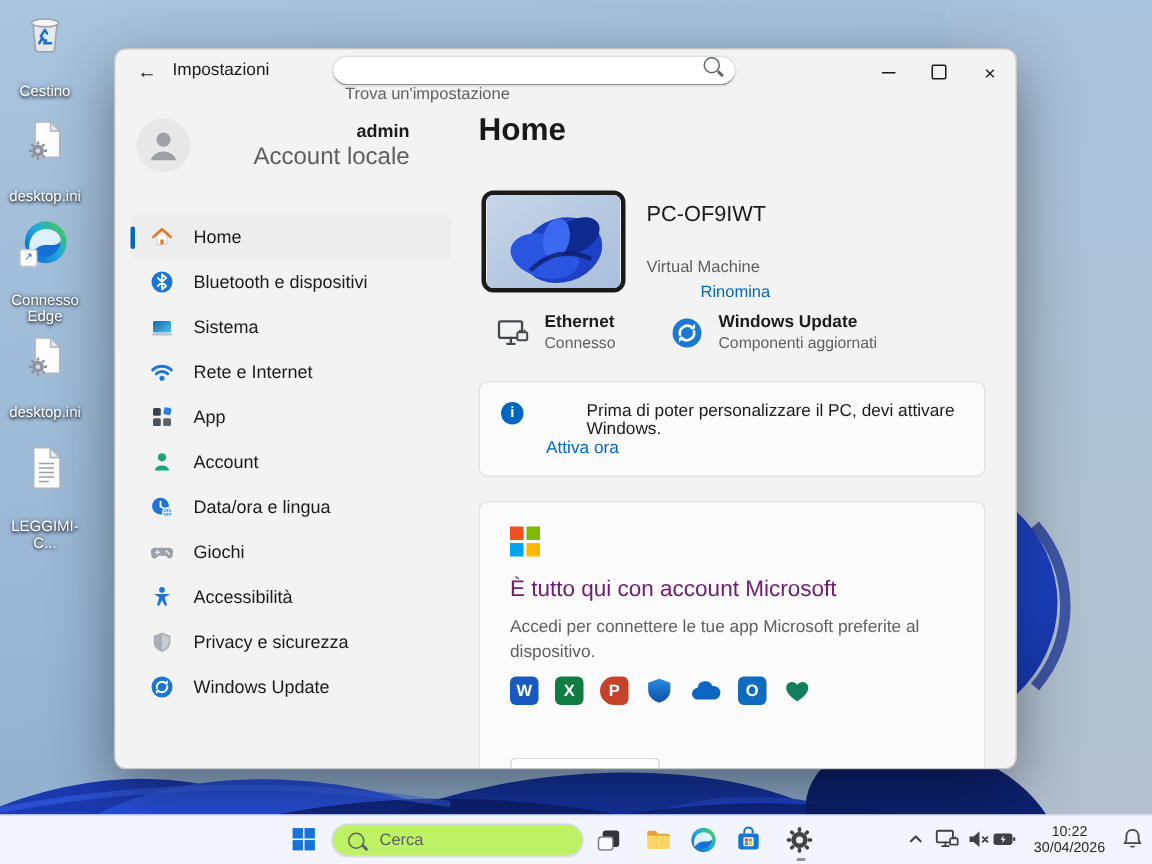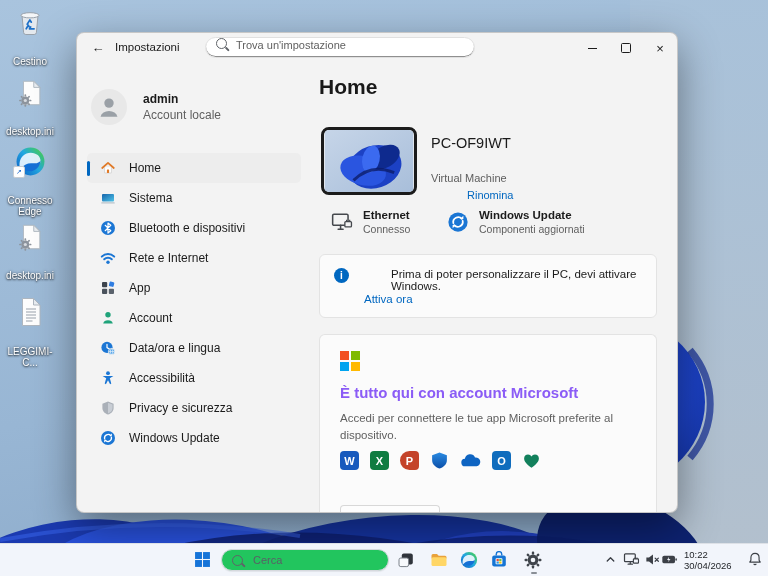--- a/index.html
+++ b/index.html
@@ -12,37 +12,37 @@
   .dicon{position:absolute;left:2px;width:56px;text-align:center;cursor:default;}
   .dicon .ic{display:flex;justify-content:center;position:relative;}
   .dicon .lbl{margin-top:18px;font-size:10px;line-height:11px;color:#fff;text-shadow:0 1px 2px rgba(0,0,0,.75),0 0 3px rgba(0,0,0,.5);word-wrap:break-word;}
   .badge{position:absolute;left:11px;bottom:-1px;width:10px;height:10px;background:#fff;border-radius:2px;border:1px solid #c8cdd3;font-size:7px;line-height:9px;color:#1b66c9;text-align:center;}
 
   
   #win{position:absolute;left:76px;top:32px;width:602px;height:481px;background:#f3f3f3;border-radius:8px;border:1px solid rgba(0,0,0,.18);box-shadow:0 14px 42px rgba(0,0,0,.42);overflow:hidden;box-sizing:border-box;}
   .titlebar{position:absolute;left:0;top:0;right:0;height:30px;}
   .backbtn{position:absolute;left:10px;top:5px;width:22px;height:20px;border-radius:4px;font-size:13px;color:#1b1b1b;text-align:center;line-height:20px;}
   .wtitle{position:absolute;left:38px;top:8px;font-size:11.5px;color:#1b1b1b;}
-  .tsearch{position:absolute;left:128px;top:4px;width:270px;height:21px;background:#fff;border:1px solid #e0e0e0;border-radius:12px;box-shadow:inset 0 -1px 0 #8f8f8f;display:flex;align-items:flex-start;box-sizing:border-box;padding:0 10px;gap:7px;}
+  .tsearch{position:absolute;left:144px;top:4px;width:270px;height:21px;background:#fff;border:1px solid #e0e0e0;border-radius:12px;box-shadow:inset 0 -1px 0 #8f8f8f;display:flex;align-items:flex-end;box-sizing:border-box;padding:0 10px;gap:7px;flex-direction:column;}
   .lens{width:9px;height:9px;border:1.4px solid #5f6368;border-radius:50%;position:relative;flex:0 0 auto;}
   .lens::after{content:"";position:absolute;width:4.5px;height:1.5px;background:#5f6368;transform:rotate(45deg);right:-3.5px;bottom:-1px;border-radius:1px;}
   .tsearch input{border:0;outline:0;background:transparent;font-size:11px;color:#333;width:100%;font-family:inherit;}
   .tsearch input::placeholder{color:#616161;}
   .caps{position:absolute;right:0;top:0;height:30px;display:flex;}
   .cap{width:34px;height:30px;display:flex;align-items:center;justify-content:center;color:#1b1b1b;}
   .cap .min{width:9px;height:1px;background:#1b1b1b;}
   .cap .max{width:8px;height:8px;border:1px solid #1b1b1b;border-radius:1.5px;}
   .cap.close{font-size:13px;}
 
   
-  .sidebar{position:absolute;left:0;top:40px;width:238px;bottom:0;}
+  .sidebar{position:absolute;left:0;top:30px;width:238px;bottom:0;text-align:right;}
   .account{position:absolute;top:16px;left:14px;display:flex;align-items:center;gap:16px;}
   .avatar{width:36px;height:36px;border-radius:50%;background:#e8e8e8;display:flex;align-items:center;justify-content:center;}
   .uname{font-size:12px;font-weight:bold;color:#1b1b1b;}
-  .usub{font-size:12px;color:#5f5f5f;margin-top:2px;}
+  .usub{font-size:16px;color:#5f5f5f;margin-top:2px;margin-left:26px;}
   .nav{position:absolute;top:80px;left:10px;right:14px;}
   .nav-item{position:relative;height:30px;display:flex;align-items:center;gap:13px;padding-left:13px;border-radius:5px;cursor:default;}
   .nav-item.sel{background:#ededed;}
   .pill{position:absolute;left:0;top:7.5px;width:3px;height:15px;border-radius:2px;background:#0067c0;}
   .nico{width:16px;height:16px;flex:0 0 auto;}
   .nlabel{font-size:12px;color:#1b1b1b;white-space:nowrap;}
 
   
   .content{position:absolute;left:242px;top:30px;width:346px;height:451px;}
   .h1{position:absolute;left:0;top:12px;font-size:21px;font-weight:600;color:#191919;}
@@ -56,34 +56,34 @@
   .stitem.first{width:116px;}
   .sttitle{font-size:11.5px;font-weight:600;color:#1b1b1b;}
   .stsub{font-size:10.5px;color:#5f5f5f;margin-top:2px;}
   .banner{position:absolute;left:0;top:191px;width:338px;height:64px;background:#fbfbfb;border:1px solid #e3e3e3;border-radius:6px;box-sizing:border-box;}
   .infoico{position:absolute;left:14px;top:13px;width:15px;height:15px;border-radius:50%;background:#0067c0;color:#fff;font-size:10px;font-weight:bold;text-align:center;line-height:15px;}
   .btext{position:absolute;left:44px;top:13px;right:8px;font-size:11.5px;color:#1b1b1b;margin-left:27px;}
   .blink{position:absolute;left:44px;top:38px;font-size:11.5px;color:#0067c0;cursor:pointer;}
   .mscard{position:absolute;left:0;top:271px;width:338px;height:180px;background:#fbfbfb;border:1px solid #e3e3e3;border-bottom:none;border-radius:6px 6px 0 0;box-sizing:border-box;}
   .mslogo{position:absolute;left:20px;top:16px;width:20px;height:20px;display:grid;grid-template-columns:9px 9px;grid-template-rows:9px 9px;gap:2px;}
   .mslogo i{display:block;}
-  .cardh{position:absolute;left:20px;top:49px;font-size:15px;font-weight:700;color:#8b5cf6;text-align:center;}
+  .cardh{position:absolute;left:20px;top:49px;font-size:15px;font-weight:400;color:#701a75;text-align:center;}
   .cardp{position:absolute;left:20px;top:75px;width:300px;font-size:11.5px;color:#5f5f5f;line-height:1.45;}
   .apps{position:absolute;left:20px;top:116px;display:flex;align-items:center;gap:11px;}
   .tile{width:19px;height:19px;border-radius:4px;color:#fff;font-size:11px;font-weight:bold;display:flex;align-items:center;justify-content:center;}
   .cutbtn{position:absolute;left:20px;bottom:0;width:100px;height:9px;background:#fdfdfd;border:1px solid #d8d8d8;border-bottom:none;border-radius:4px 4px 0 0;box-sizing:border-box;}
 
   
   .tb{position:absolute;left:0;right:0;bottom:0;height:32px;background:#f2f5fb;border-top:1px solid #dde1e7;}
   .tbi{position:absolute;top:7px;width:18px;height:18px;border-radius:3px;}
-  .tbsearch{position:absolute;left:221px;top:5px;width:168px;height:22px;background:#22c55e;border:1px solid #d6d9de;border-radius:12px;box-shadow:0 1px 1px rgba(0,0,0,.07);display:flex;align-items:center;gap:8px;padding:0 10px;box-sizing:border-box;}
+  .tbsearch{position:absolute;left:221px;top:5px;width:168px;height:22px;background:#bef264;border:1px solid #d6d9de;border-radius:12px;box-shadow:0 1px 1px rgba(0,0,0,.07);display:flex;align-items:center;gap:8px;padding:0 10px;box-sizing:border-box;}
   .tbsearch input{border:0;outline:0;background:transparent;font-size:11px;color:#3c4047;width:100%;font-family:inherit;}
   .tbsearch input::placeholder{color:#5a5e66;}
   .runline{position:absolute;left:531px;bottom:2px;width:6px;height:2.5px;border-radius:1.5px;background:#8a8f96;}
-  .clock{position:absolute;left:684px;top:5px;width:58px;text-align:left;font-size:9.5px;line-height:11px;color:#24272b;}
+  .clock{position:absolute;left:684px;top:5px;width:58px;text-align:center;font-size:9.5px;line-height:11px;color:#24272b;}
 </style>
 </head>
 <body>
 
 <svg width="0" height="0" style="position:absolute">
   <defs>
     <linearGradient id="lg-sys" x1="0" y1="0" x2="1" y2="1">
         <stop offset="0" stop-color="#1565ab"></stop>
         <stop offset="1" stop-color="#4fc3e8"></stop>
       </linearGradient>
@@ -401,32 +401,32 @@
       <div class="nav">
         <div class="nav-item sel">
           <span class="pill"></span>
           <svg class="nico">
               <use href="#s-home"></use>
             </svg>
           <span class="nlabel">Home</span>
         </div>
         <div class="nav-item">
           <svg class="nico">
+              <use href="#s-bt"></use>
+            </svg>
+          <span class="nlabel">Bluetooth e dispositivi</span>
+        </div>
+        <div class="nav-item">
+          <svg class="nico">
               <use href="#s-sistema"></use>
             </svg>
           <span class="nlabel">Sistema</span>
         </div>
         <div class="nav-item">
           <svg class="nico">
-              <use href="#s-bt"></use>
-            </svg>
-          <span class="nlabel">Bluetooth e dispositivi</span>
-        </div>
-        <div class="nav-item">
-          <svg class="nico">
               <use href="#s-rete"></use>
             </svg>
           <span class="nlabel">Rete e Internet</span>
         </div>
         <div class="nav-item">
           <svg class="nico">
               <use href="#s-app"></use>
             </svg>
           <span class="nlabel">App</span>
         </div>
@@ -434,20 +434,26 @@
           <svg class="nico">
               <use href="#s-acct"></use>
             </svg>
           <span class="nlabel">Account</span>
         </div>
         <div class="nav-item">
           <svg class="nico">
               <use href="#s-data"></use>
             </svg>
           <span class="nlabel">Data/ora e lingua</span>
+        </div>
+        <div class="nav-item">
+          <svg class="nico">
+              <use href="#s-game"></use>
+            </svg>
+          <span class="nlabel">Giochi</span>
         </div>
         <div class="nav-item">
           <svg class="nico">
               <use href="#s-access"></use>
             </svg>
           <span class="nlabel">Accessibilità</span>
         </div>
         <div class="nav-item">
           <svg class="nico">
               <use href="#s-priv"></use>

